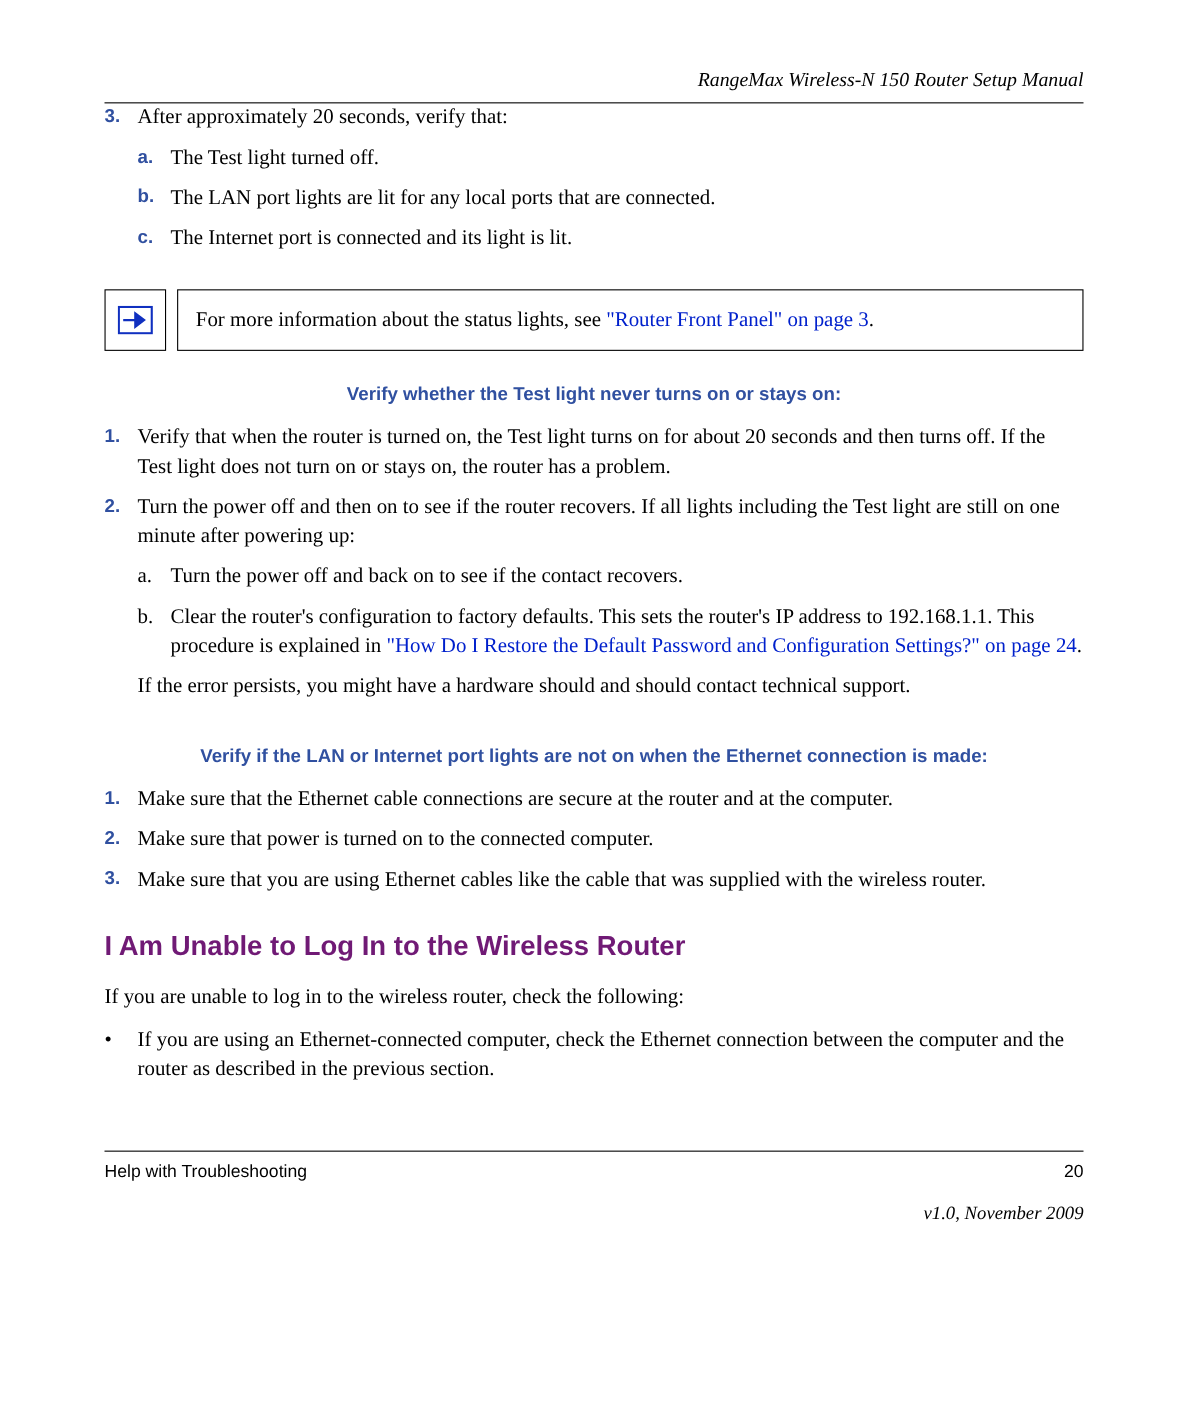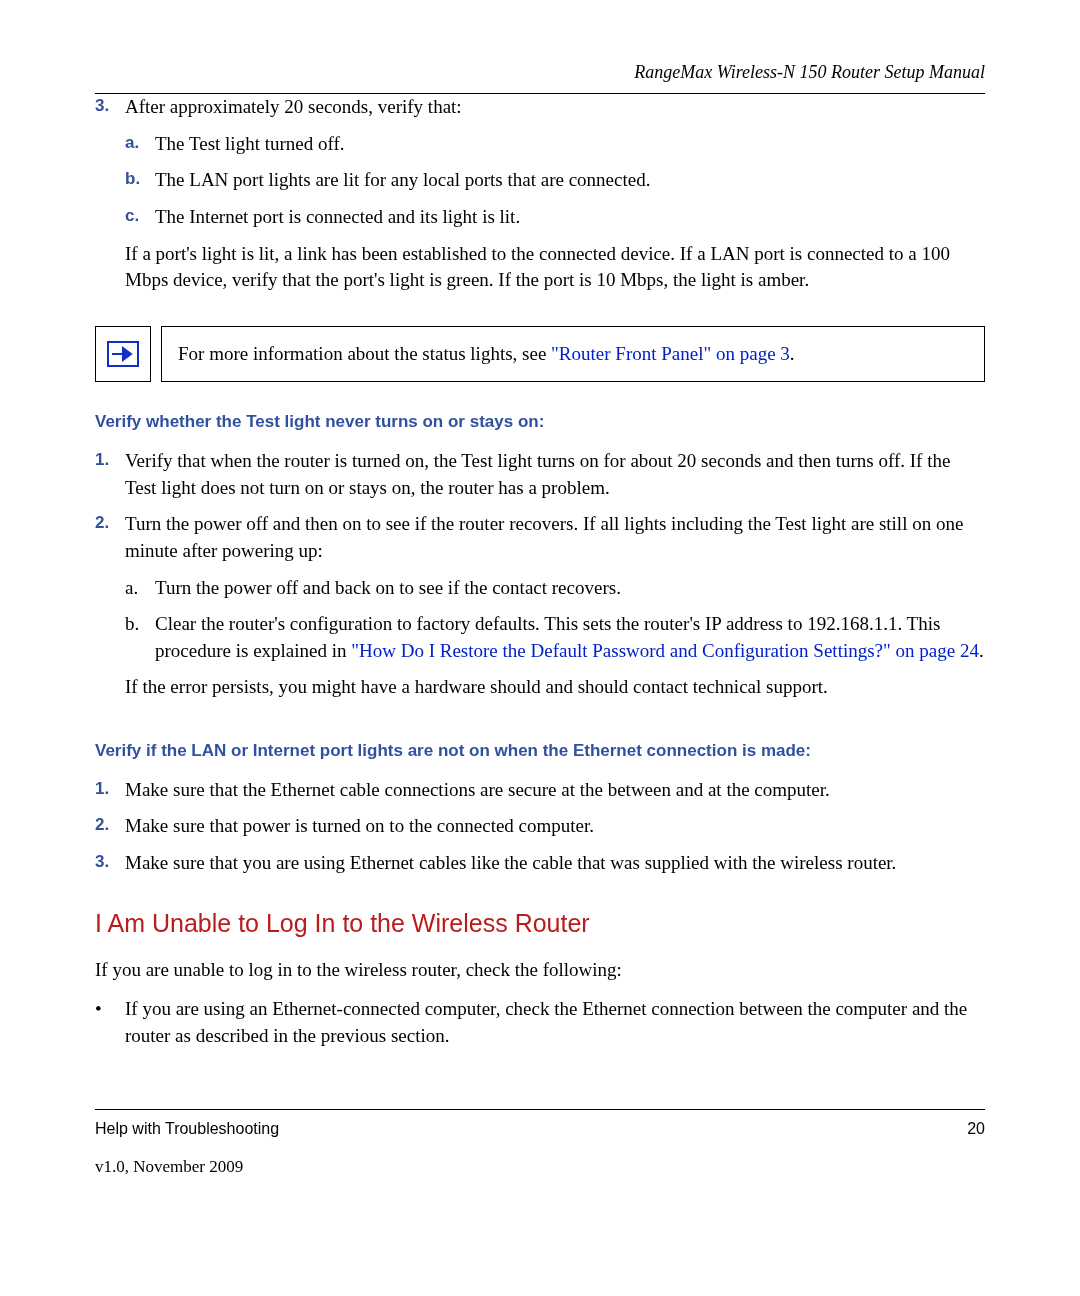--- a/index.html
+++ b/index.html
@@ -52,43 +52,45 @@
       flex: 1;
       padding: 14px 16px;
     }
     .link { color: #0020cc; }
     .section-sub {
       font-family: Arial, sans-serif;
       font-weight: bold;
       color: #3050a0;
       font-size: 17px;
       margin: 28px 0 14px 0;
+      text-align: center;
     }
     .h2 {
       font-family: Arial, sans-serif;
-      font-weight: normal;
-      color: #b91c1c;
+      font-weight: bold;
+      color: #701a75;
       font-size: 25px;
       margin: 30px 0 16px 0;
     }
     .bullet-list { list-style: none; }
     .bullet-list > li { display: flex; margin-bottom: 10px; }
     .bullet-list > li > .bul { min-width: 30px; }
     .bullet-list > li > .content { flex: 1; }
     .footer {
       border-top: 1px solid #000;
       margin-top: 60px;
       padding-top: 8px;
       font-family: Arial, sans-serif;
       font-size: 16px;
       display: flex;
       justify-content: space-between;
     }
     .footer-version {
-      text-align: left;
+      text-align: right;
+      font-style: italic;
       font-family: 'Times New Roman', serif;
       font-size: 17px;
       margin-top: 14px;
     }
   </style>
 </head>
 <body>
 
 <div class="header">RangeMax Wireless-N 150 Router Setup Manual</div>
 
@@ -104,21 +106,20 @@
         </li>
         <li>
           <div class="letter">b.</div>
           <div class="content">The LAN port lights are lit for any local ports that are connected.</div>
         </li>
         <li>
           <div class="letter">c.</div>
           <div class="content">The Internet port is connected and its light is lit.</div>
         </li>
       </ul>
-      <p class="para-indent">If a port's light is lit, a link has been established to the connected device. If a LAN port is connected to a 100 Mbps device, verify that the port's light is green. If the port is 10 Mbps, the light is amber.</p>
     </div>
   </li>
 </ul>
 
 <div class="note-box">
   <div class="note-icon-cell">
     <svg class="note-icon" viewBox="0 0 32 26">
       <rect x="1" y="1" width="30" height="24" fill="none" stroke="#1030c0" stroke-width="2"></rect>
       <path d="M5 13 L20 13 M16 7 L24 13 L16 19 Z" fill="#1030c0" stroke="#1030c0" stroke-width="2"></path>
     </svg>
@@ -154,21 +155,21 @@
       <p class="para-indent">If the error persists, you might have a hardware should and should contact technical support.</p>
     </div>
   </li>
 </ul>
 
 <div class="section-sub">Verify if the LAN or Internet port lights are not on when the Ethernet connection is made:</div>
 
 <ul class="ol-main">
   <li>
     <div class="num">1.</div>
-    <div class="content">Make sure that the Ethernet cable connections are secure at the between and at the computer.</div>
+    <div class="content">Make sure that the Ethernet cable connections are secure at the router and at the computer.</div>
   </li>
   <li>
     <div class="num">2.</div>
     <div class="content">Make sure that power is turned on to the connected computer.</div>
   </li>
   <li>
     <div class="num">3.</div>
     <div class="content">Make sure that you are using Ethernet cables like the cable that was supplied with the wireless router.</div>
   </li>
 </ul>

